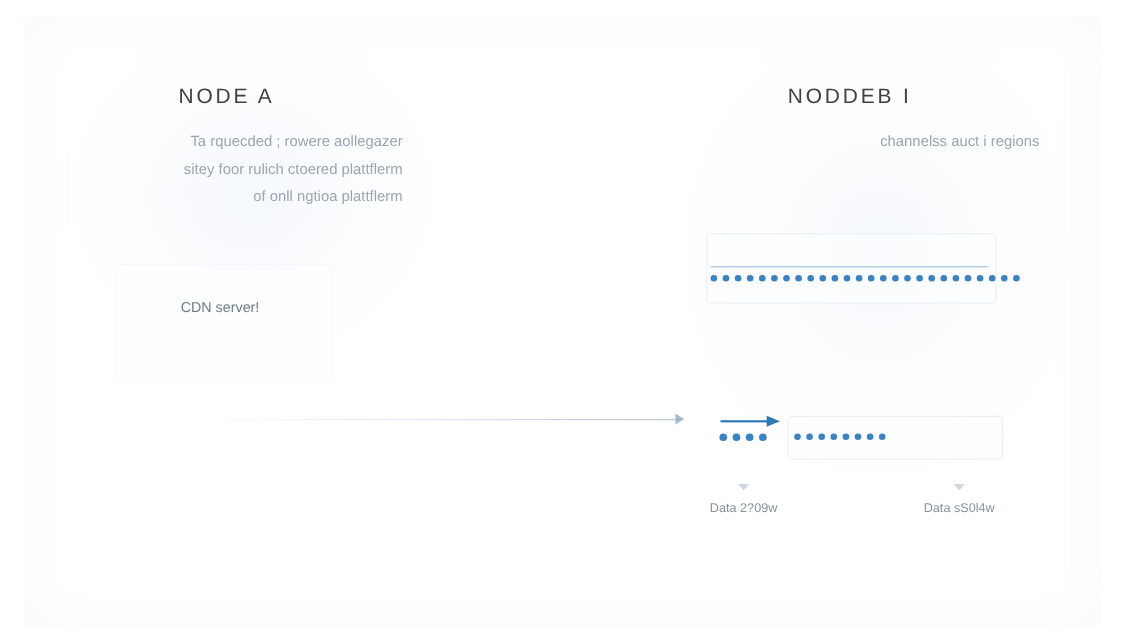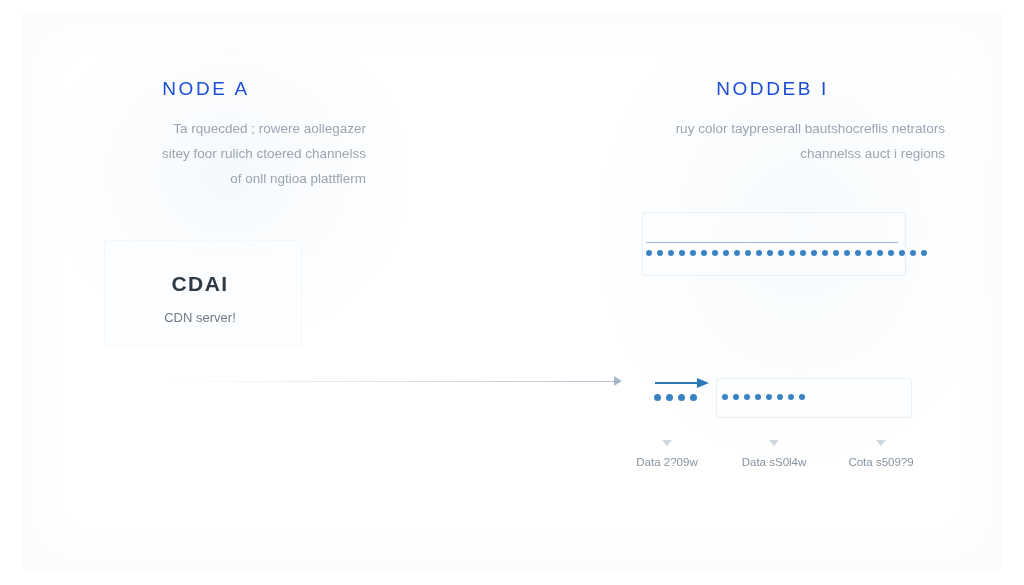--- a/index.html
+++ b/index.html
@@ -51,21 +51,21 @@
   }
 
   
   .col {
     position: absolute;
     text-align: center;
   }
   .col-title {
     font-size: 19px;
     letter-spacing: 2.6px;
-    color: #1d4ed8;
+    color: #404040;
     font-weight: 400;
     margin: 0 0 16px 0;
     white-space: nowrap;
   }
   .col-line {
     font-size: 13.5px;
     line-height: 25px;
     color: #9aa5b1;
     margin: 0;
     white-space: nowrap;
@@ -215,32 +215,30 @@
   <div class="wash-left"></div>
   <div class="wash-right"></div>
 
   <div class="ghost-panel" id="ghost-left"></div>
   <div class="ghost-panel" id="ghost-top"></div>
   <div class="ghost-panel" id="ghost-mid"></div>
 
   <div class="col" id="col-left">
     <p class="col-title">NODE A</p>
     <p class="col-line">Ta rquecded ; rowere aollegazer</p>
-    <p class="col-line">sitey foor rulich ctoered channelss</p>
+    <p class="col-line">sitey foor rulich ctoered plattflerm</p>
     <p class="col-line">of onll ngtioa plattflerm</p>
   </div>
 
   <div class="col" id="col-right">
     <p class="col-title">NODDEB I</p>
-    <p class="col-line">ruy color taypreserall bautshocreflis netrators</p>
     <p class="col-line">channelss auct i regions</p>
   </div>
 
   <div id="cdn-block">
-    <p class="cdn-title">CDAI</p>
     <p class="cdn-sub">CDN server!</p>
   </div>
 
   <div class="rule" id="rule-top"></div>
   <div class="dotrow" id="dotrow-top">
       <span class="dot sm"></span>
       <span class="dot sm"></span>
       <span class="dot sm"></span>
       <span class="dot sm"></span>
       <span class="dot sm"></span>
@@ -294,19 +292,15 @@
 
   <div id="captions">
     <div class="caption-cell">
       <div class="caption-tick"></div>
       <div class="caption-text">Data 2?09w</div>
     </div>
     <div class="caption-cell">
       <div class="caption-tick"></div>
       <div class="caption-text">Data sS0l4w</div>
     </div>
-    <div class="caption-cell">
-      <div class="caption-tick"></div>
-      <div class="caption-text">Cota s509?9</div>
-    </div>
   </div>
 
 </div>
 
 </body></html>

